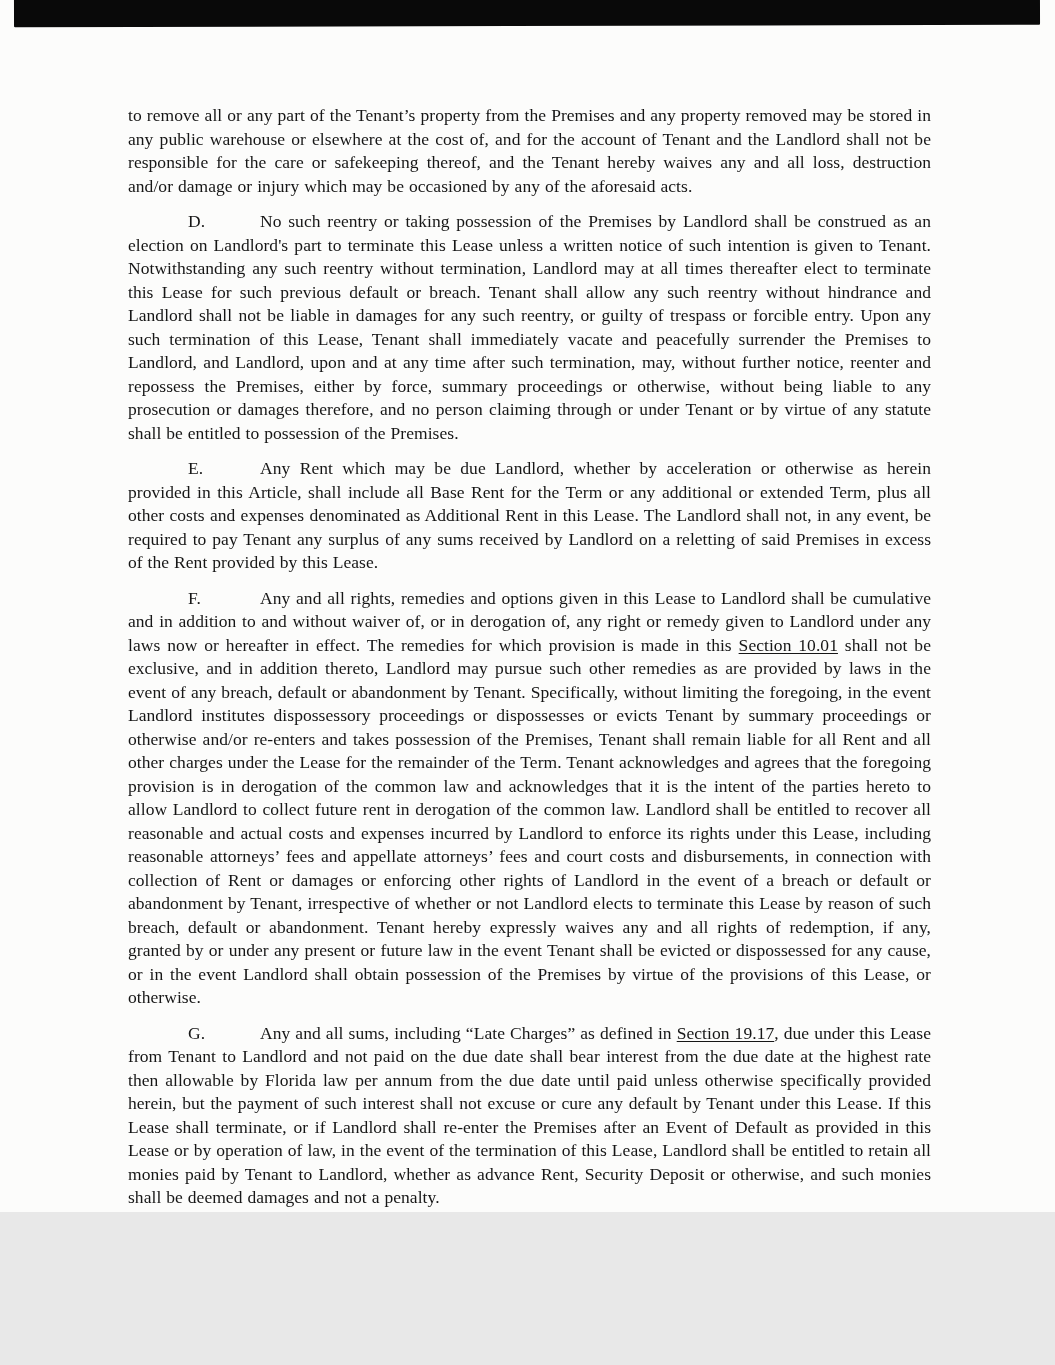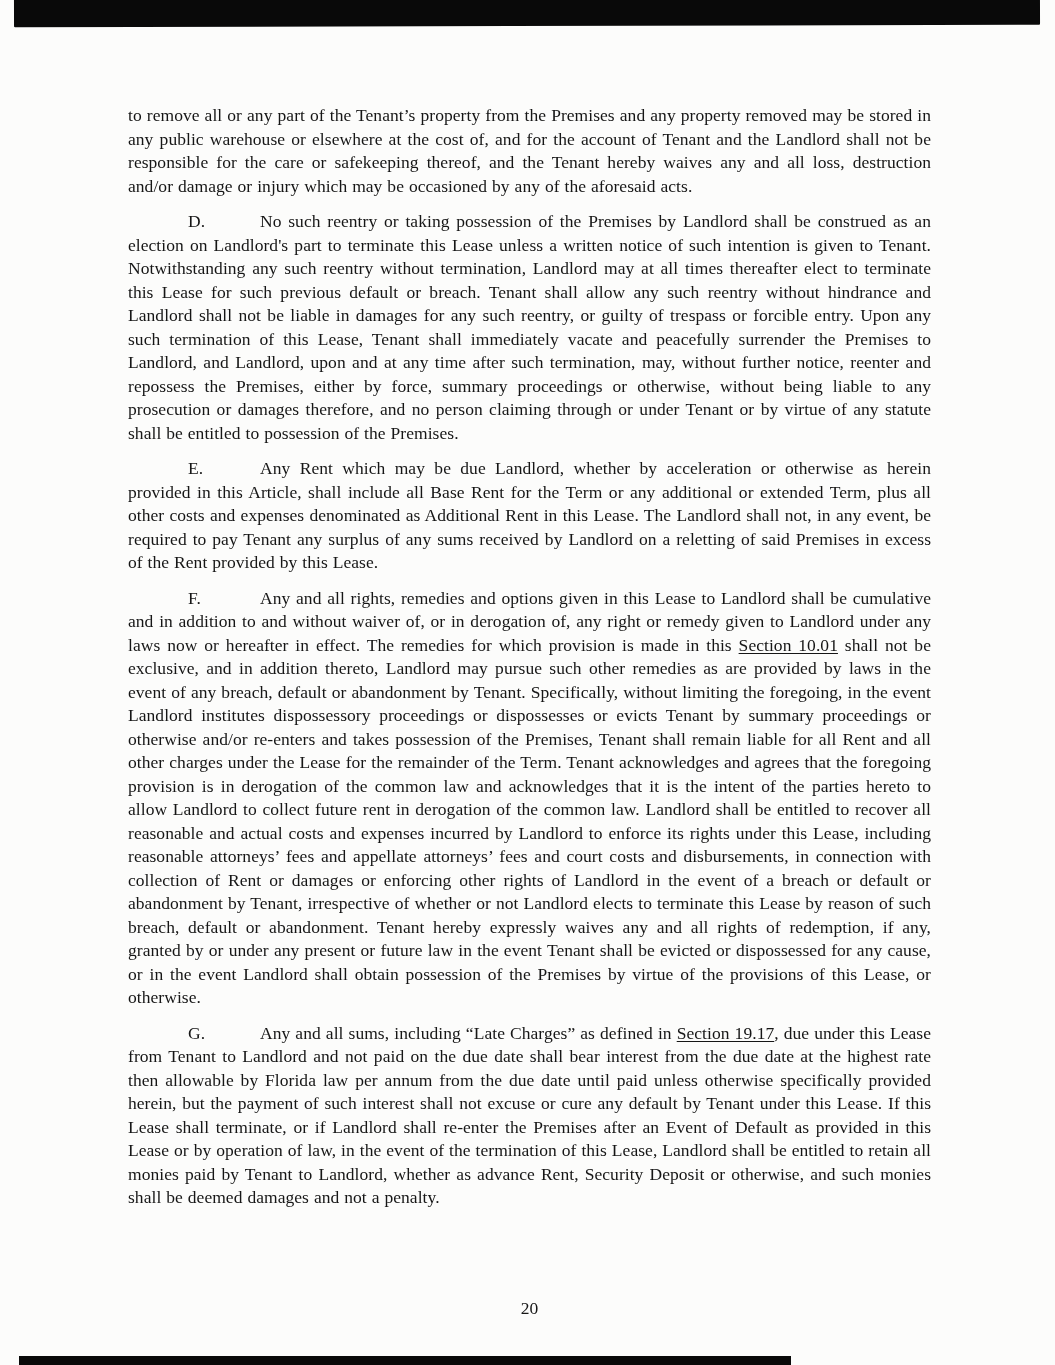--- a/index.html
+++ b/index.html
@@ -1,19 +1,19 @@
 <!DOCTYPE html>
 <html><head>
 <meta charset="utf-8">
 <style>
   html, body { margin: 0; padding: 0; background: #e8e8e8; }
   .page {
     position: relative;
     width: 1055px;
-    height: 1365px;
+    height: 1212px;
     background: #fcfcfb;
     font-family: "Liberation Serif", "DejaVu Serif", serif;
     color: #161616;
     overflow: hidden;
   }
   .scan-bar-top {
     position: absolute;
     left: 14px;
     top: -3px;
     width: 1026px;

